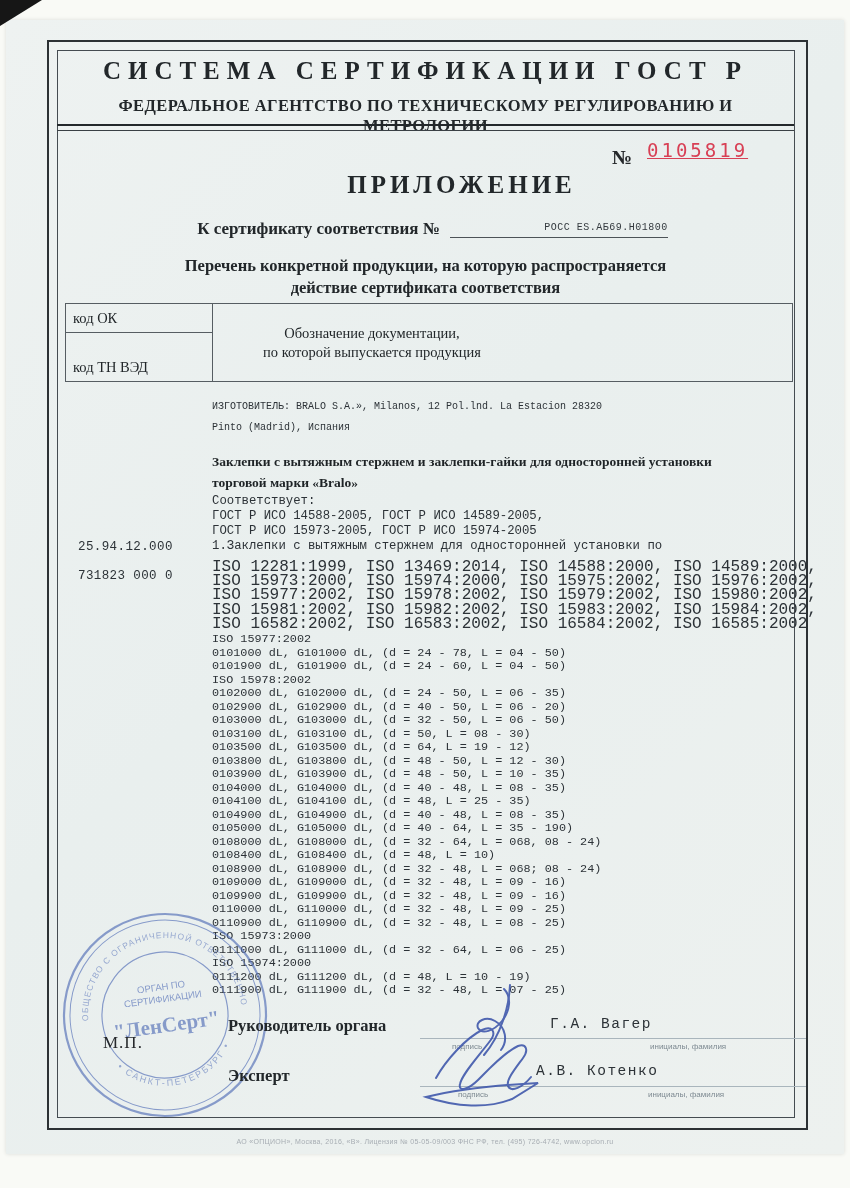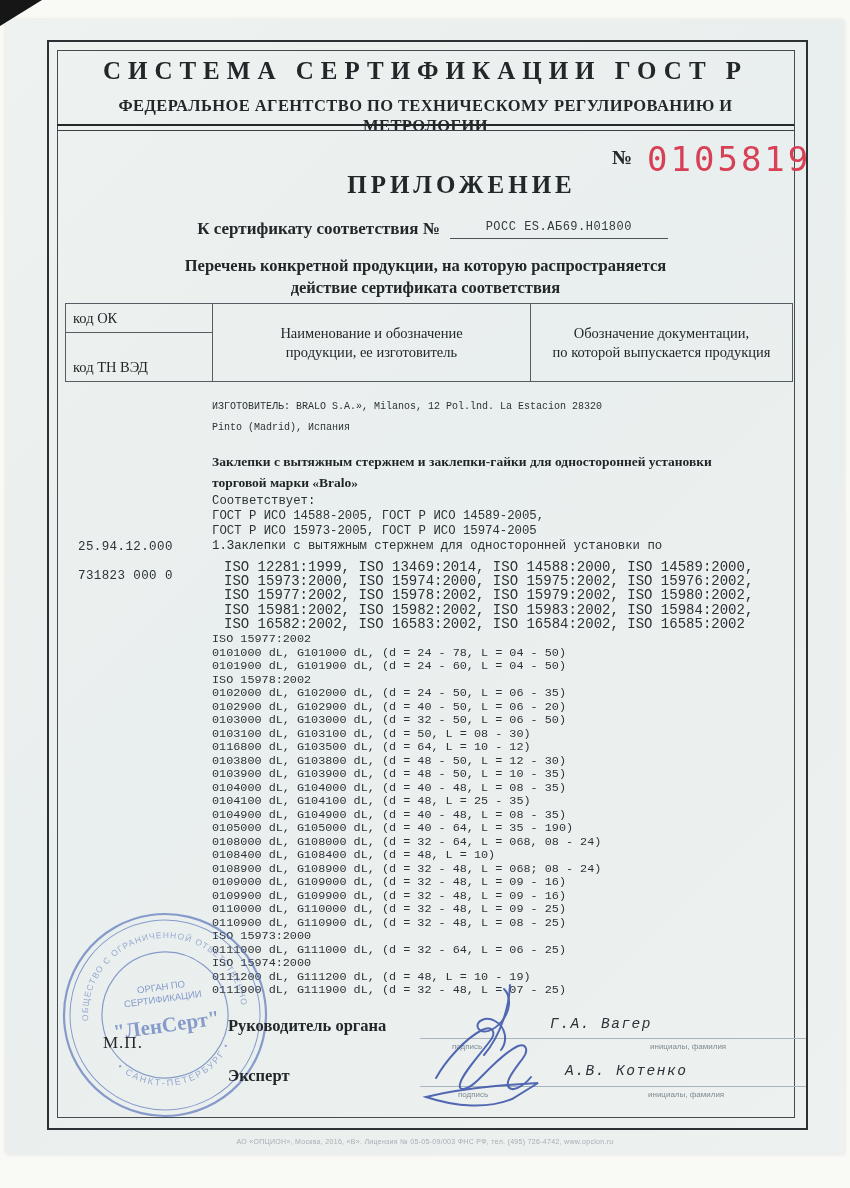--- a/index.html
+++ b/index.html
@@ -14,52 +14,52 @@
          border:2.5px solid #2c3134;}
   .inner-frame{position:absolute;left:57px;top:50px;width:736px;height:1066px;
          border:1.2px solid #454c51;}
   .hdr{position:absolute;left:57px;width:737px;text-align:center;color:#22272a;}
   .hdr-rule{position:absolute;left:57px;top:124px;width:737px;height:4px;
          border-top:2.5px solid #23282b;border-bottom:1px solid #3a4045;}
   .t1{top:57px;font-weight:bold;font-size:25px;letter-spacing:7px;}
   .t2{top:96px;font-weight:bold;font-size:16.5px;letter-spacing:.4px;}
   .num-label{position:absolute;left:612px;top:146px;font-weight:bold;font-size:20px;color:#26292c;}
   .num-value{position:absolute;left:647px;top:139px;font-family:"DejaVu Sans Mono",monospace;
-         font-size:34px;letter-spacing:3px;color:#d84055;}
+         font-size:19px;letter-spacing:3px;color:#d84055;text-decoration:underline;}
   .appendix{top:171px;font-weight:bold;font-size:25px;letter-spacing:4px;padding-left:36px;}
   .cert-line{position:absolute;left:57px;top:219px;width:737px;text-align:center;padding-left:7px;}
   .cert-label{font-weight:bold;font-size:17px;color:#22272a;}
   .cert-underline{display:inline-block;width:218px;border-bottom:1.4px solid #4c5357;
          margin-left:10px;vertical-align:baseline;}
-  .cert-value{display:block;font-family:"Liberation Mono",monospace;font-size:12px;
-         color:#33393e;transform:translateY(-4px);text-align:center;letter-spacing:.5px;}
+  .cert-value{display:block;font-family:"Liberation Mono",monospace;font-size:10px;
+         color:#33393e;transform:translateY(-4px);text-align:right;letter-spacing:.5px;}
   .subtitle{top:255px;font-weight:bold;font-size:16.5px;line-height:21.5px;white-space:pre-line;}
   .tbl{position:absolute;left:65px;top:303px;width:726px;height:77px;display:grid;
          grid-template-columns:147px 318px 261px;border:1px solid #565d62;color:#22272a;}
   .tbl .c1{border-right:1px solid #565d62;display:flex;flex-direction:column;gap:20px;}
   .tbl .c1 div{flex:1;padding:3px 7px;font-size:14.5px;display:flex;align-items:center;}
   .tbl .c1 div:first-child{border-bottom:1px solid #565d62;}
   .tbl .c2{border-right:1px solid #565d62;}
   .tbl .c2,.tbl .c3{display:flex;align-items:center;justify-content:center;text-align:center;
          font-size:14.5px;line-height:19px;white-space:pre-line;padding:2px 8px;}
   .mono{font-family:"Liberation Mono",monospace;color:#2c3237;}
   .code{position:absolute;left:78px;font-size:12.5px;letter-spacing:.4px;}
   .blockA{position:absolute;left:212px;top:397px;font-size:10px;line-height:20.5px;white-space:pre;}
   .blockB{position:absolute;left:212px;top:452px;font-weight:bold;font-size:13.5px;
          line-height:20.5px;color:#1e2326;white-space:pre;}
   .blockC{position:absolute;left:212px;top:494px;font-size:12.3px;line-height:15px;white-space:pre;}
-  .blockD{position:absolute;left:224px;top:560px;font-size:14px;line-height:14.2px;}
+  .blockD{position:absolute;left:212px;top:560px;font-size:16px;line-height:14.2px;}
   .blockE{position:absolute;left:212px;top:633px;font-size:11.8px;line-height:13.5px;}
   .mono-line{white-space:pre;}
   .mp{position:absolute;left:103px;top:1033px;font-size:17px;letter-spacing:1px;color:#26292c;}
   .role{position:absolute;left:228px;font-weight:bold;font-size:16.5px;color:#22272a;}
   .sig-line{position:absolute;height:0;border-top:1px solid #a9b5bc;}
   .caption{position:absolute;font-family:"Liberation Sans",sans-serif;font-size:8px;color:#7e8a92;}
   .sig-name{position:absolute;font-family:"Liberation Mono",monospace;font-size:14.5px;
-         letter-spacing:1.5px;color:#2c3237;font-style:italic;}
+         letter-spacing:1.5px;color:#2c3237;}
   .stamp{position:absolute;left:58px;top:908px;width:214px;height:214px;opacity:.68;
          transform:rotate(-8deg);}
   .ink{position:absolute;left:400px;top:975px;width:240px;height:145px;}
   .print-footer{position:absolute;left:0;top:1138px;width:850px;text-align:center;
          font-family:"Liberation Sans",sans-serif;font-size:7px;color:#a7adb3;letter-spacing:.3px;}
 </style>
 </head>
 <body>
 
 <div class="stage">
@@ -82,22 +82,20 @@
   </div>
 
   <div class="hdr subtitle">Перечень конкретной продукции,  на которую распространяется
 действие сертификата соответствия</div>
 
   <div class="tbl">
     <div class="c1">
       <div>код ОК</div>
       <div>код ТН ВЭД</div>
     </div>
-    <div class="c2">Наименование и обозначение
-продукции, ее изготовитель</div>
     <div class="c3">Обозначение документации,
 по которой выпускается продукция</div>
   </div>
 
   <div class="mono code" style="top:540px;">25.94.12.000</div>
   <div class="mono code" style="top:569px;">731823 000 0</div>
 
   <div class="mono blockA">ИЗГОТОВИТЕЛЬ: BRALO S.A.», Milanos, 12 Pol.lnd. La Estacion 28320
 Pinto (Madrid), Испания</div>
   <div class="blockB">Заклепки с вытяжным стержнем и заклепки-гайки для односторонней установки
@@ -115,21 +113,21 @@
     </div>
   <div class="mono blockE">
       <div class="mono-line">ISO 15977:2002</div>
       <div class="mono-line">0101000 dL, G101000 dL, (d = 24 - 78, L = 04 - 50)</div>
       <div class="mono-line">0101900 dL, G101900 dL, (d = 24 - 60, L = 04 - 50)</div>
       <div class="mono-line">ISO 15978:2002</div>
       <div class="mono-line">0102000 dL, G102000 dL, (d = 24 - 50, L = 06 - 35)</div>
       <div class="mono-line">0102900 dL, G102900 dL, (d = 40 - 50, L = 06 - 20)</div>
       <div class="mono-line">0103000 dL, G103000 dL, (d = 32 - 50, L = 06 - 50)</div>
       <div class="mono-line">0103100 dL, G103100 dL, (d = 50, L = 08 - 30)</div>
-      <div class="mono-line">0116800 dL, G103500 dL, (d = 64, L = 10 - 12)</div>
+      <div class="mono-line">0103500 dL, G103500 dL, (d = 64, L = 19 - 12)</div>
       <div class="mono-line">0103800 dL, G103800 dL, (d = 48 - 50, L = 12 - 30)</div>
       <div class="mono-line">0103900 dL, G103900 dL, (d = 48 - 50, L = 10 - 35)</div>
       <div class="mono-line">0104000 dL, G104000 dL, (d = 40 - 48, L = 08 - 35)</div>
       <div class="mono-line">0104100 dL, G104100 dL, (d = 48, L = 25 - 35)</div>
       <div class="mono-line">0104900 dL, G104900 dL, (d = 40 - 48, L = 08 - 35)</div>
       <div class="mono-line">0105000 dL, G105000 dL, (d = 40 - 64, L = 35 - 190)</div>
       <div class="mono-line">0108000 dL, G108000 dL, (d = 32 - 64, L = 068, 08 - 24)</div>
       <div class="mono-line">0108400 dL, G108400 dL, (d = 48, L = 10)</div>
       <div class="mono-line">0108900 dL, G108900 dL, (d = 32 - 48, L = 068; 08 - 24)</div>
       <div class="mono-line">0109000 dL, G109000 dL, (d = 32 - 48, L = 09 - 16)</div>
@@ -167,21 +165,21 @@
   <div class="role" style="top:1016px;">Руководитель органа</div>
   <div class="role" style="top:1066px;">Эксперт</div>
 
   <div class="sig-line" style="left:420px;top:1038px;width:386px;"></div>
   <div class="sig-line" style="left:420px;top:1086px;width:386px;"></div>
 
   <div class="caption" style="left:452px;top:1042px;">подпись</div>
   <div class="caption" style="left:458px;top:1090px;">подпись</div>
 
   <div class="sig-name" style="left:550px;top:1016px;">Г.А. Вагер</div>
-  <div class="sig-name" style="left:565px;top:1063px;">А.В. Котенко</div>
+  <div class="sig-name" style="left:536px;top:1063px;">А.В. Котенко</div>
 
   <div class="caption" style="left:650px;top:1042px;">инициалы, фамилия</div>
   <div class="caption" style="left:648px;top:1090px;">инициалы, фамилия</div>
 
   <svg class="ink" viewBox="0 0 240 145">
     <g fill="none" stroke="#3c55aa" stroke-width="2" stroke-linecap="round" opacity=".88">
       <path d="M104,14 c8,8 6,22 -2,32 c-8,10 -20,14 -24,7 c-3,-7 8,-12 17,-7 c11,6 13,20 6,29"></path>
       <path d="M110,10 c-1,22 -9,50 -26,70"></path>
       <path d="M36,103 c10,-18 30,-40 46,-48 c10,-5 15,2 8,11 c-12,16 -28,33 -30,43 c-2,8 8,6 18,-4 c12,-12 27,-28 40,-34 c8,-3 11,4 5,12 c-8,11 -17,22 -15,28 c3,7 15,1 23,-9"></path>
       <path d="M26,122 c34,-8 74,-12 112,-14 l-26,16 c-24,10 -56,8 -86,-2 z"></path>

